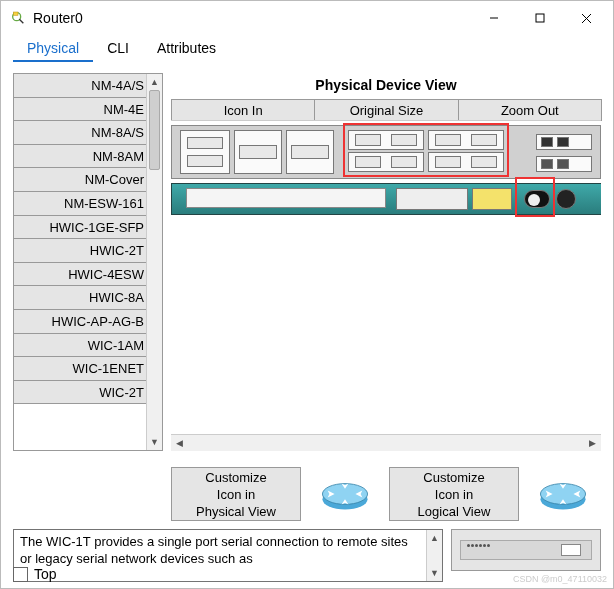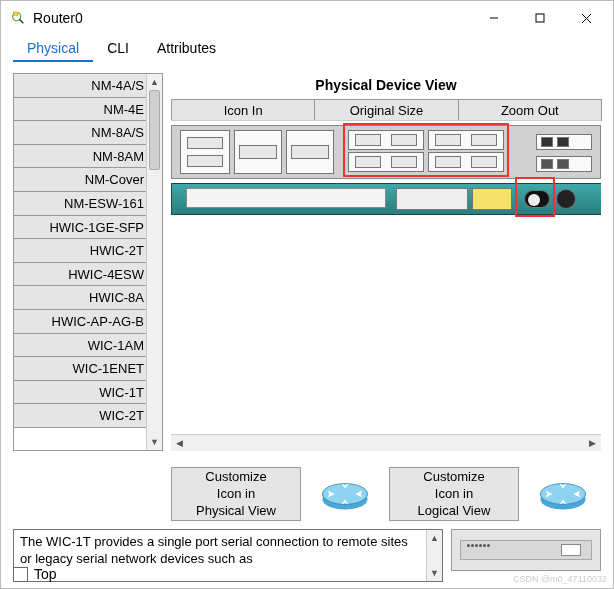--- a/index.html
+++ b/index.html
@@ -214,21 +214,21 @@
     align-items:center;
   }
   .cust-btn {
     width: 130px;
     height: 54px;
     border:1px solid #999;
     background:#e5e5e5;
     text-align:center;
     font-size:13px;
     line-height:17px;
-    display:flex; justify-content:center;
+    display:flex; align-items:center; justify-content:center;
   }
   .router-icon {
     width: 52px; height:52px;
   }
   
   .desc-row {
     display:flex;
     gap: 8px;
     margin: 8px 12px 0;
     align-items:stretch;
@@ -342,21 +342,20 @@
         <div class="module-item">NM-8AM</div>
         <div class="module-item">NM-Cover</div>
         <div class="module-item">NM-ESW-161</div>
         <div class="module-item">HWIC-1GE-SFP</div>
         <div class="module-item">HWIC-2T</div>
         <div class="module-item">HWIC-4ESW</div>
         <div class="module-item">HWIC-8A</div>
         <div class="module-item">HWIC-AP-AG-B</div>
         <div class="module-item">WIC-1AM</div>
         <div class="module-item">WIC-1ENET</div>
-        <div class="module-item">WIC-1T</div>
         <div class="module-item">WIC-2T</div>
 
       </div>
       <div class="modules-scroll">
         <div class="scroll-arrow">▲</div>
         <div class="scroll-thumb"></div>
         <div class="scroll-arrow" style="position:absolute;bottom:0;width:100%">▼</div>
       </div>
     </div>
 

